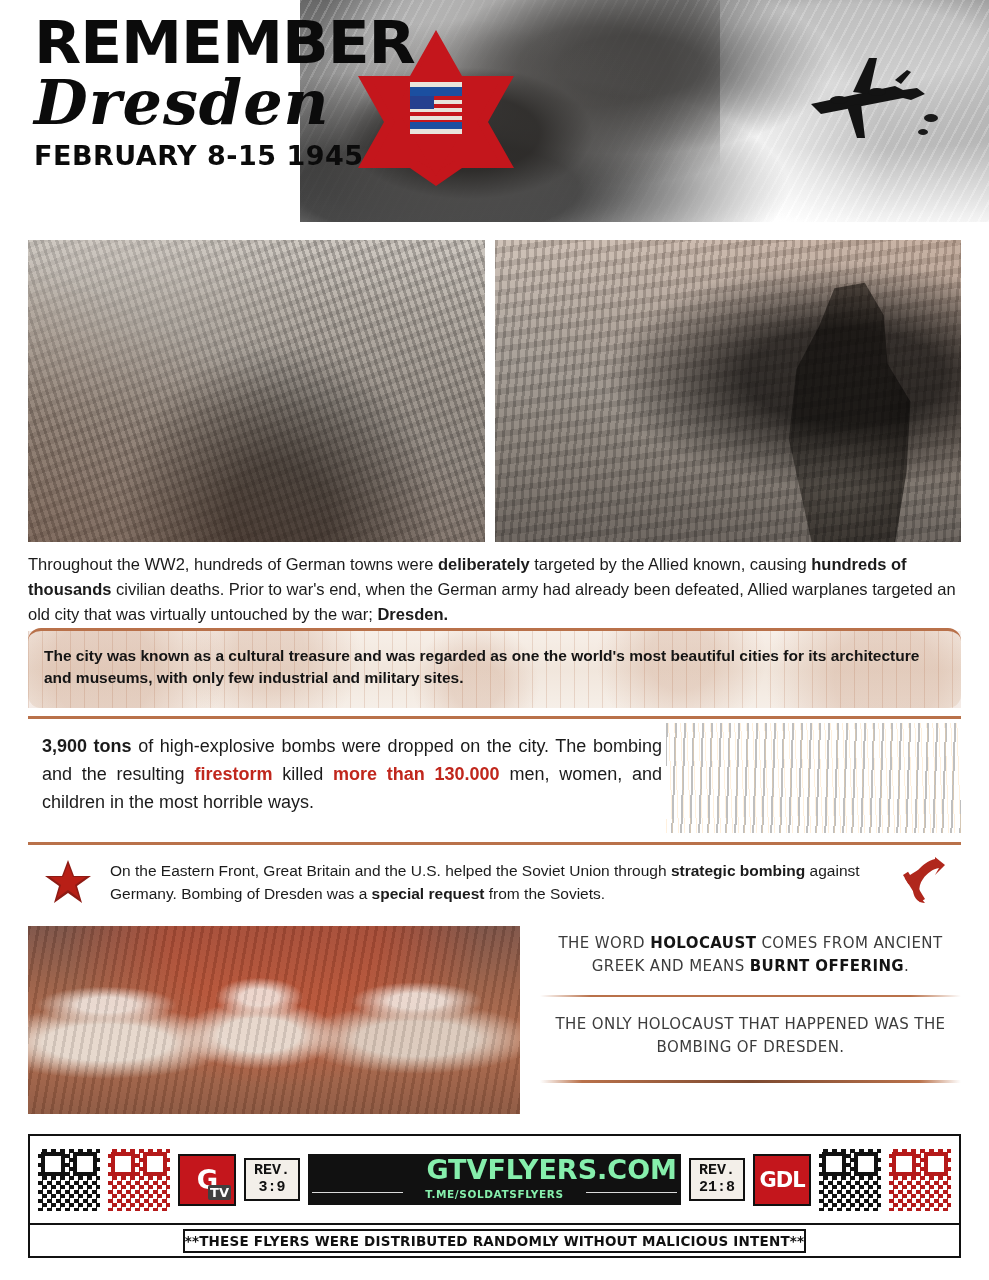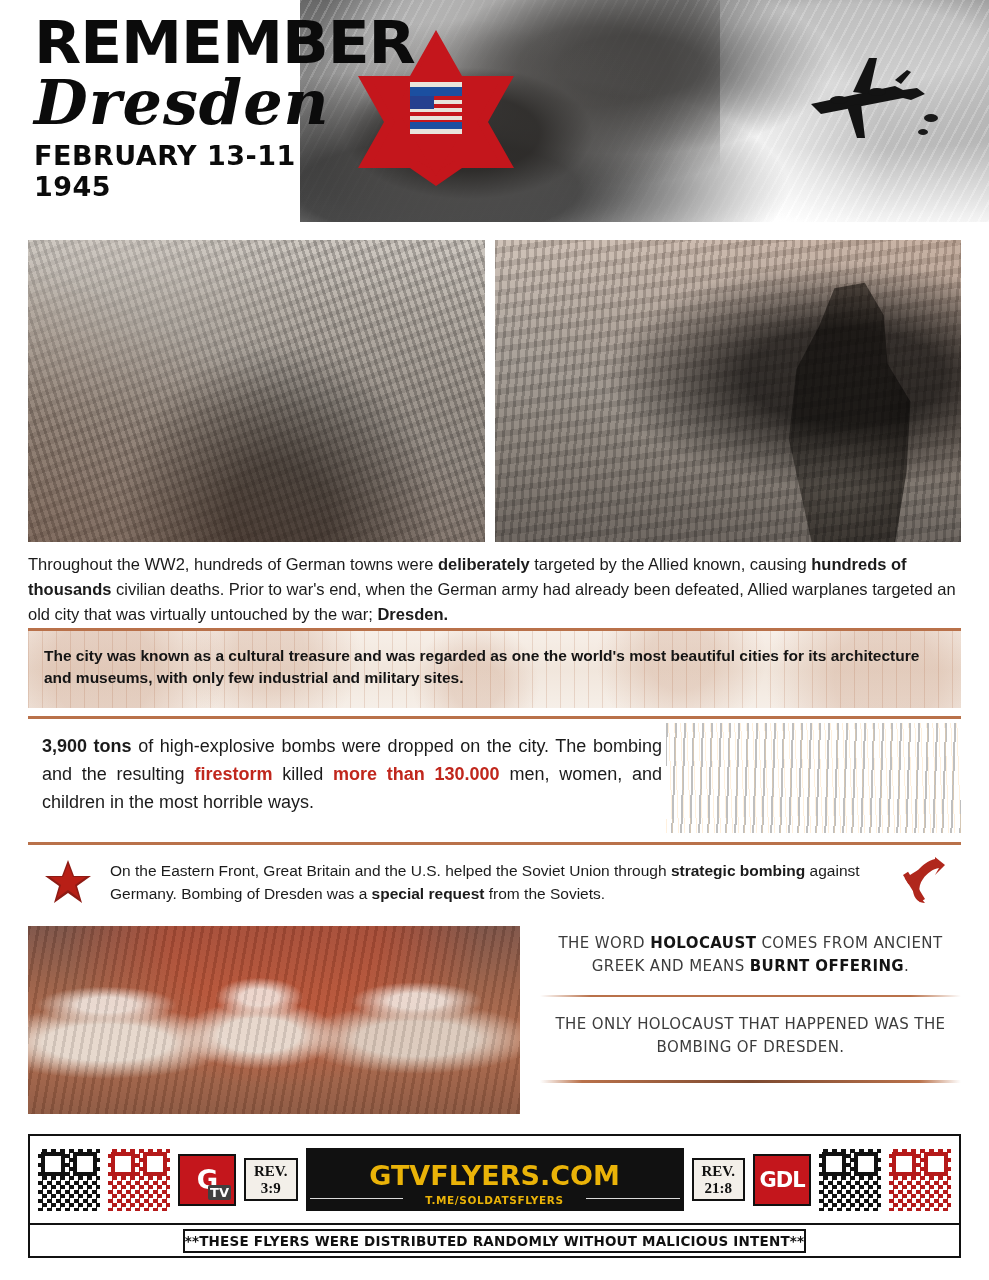--- a/index.html
+++ b/index.html
@@ -133,20 +133,21 @@
     font-size: 16.5px; line-height: 1.5; color:#1b1b1b;
   }
   .para1 b { font-weight:700; }
 
   
   .band {
     position:absolute; left:28px; top:628px; width:933px; height:80px;
     background:
       linear-gradient(180deg,#f7efe8 0%,#f1e6dc 50%,#f6efe8 100%);
     border-top: 3px solid #b9714a;
+    border-radius: 13px;
   }
   .band::before{
     content:""; position:absolute; inset:0;
     background:
       repeating-linear-gradient(90deg, rgba(168,96,58,.18) 0 1px, rgba(255,255,255,0) 1px 14px),
       radial-gradient(circle at 8% 50%, rgba(168,96,58,.22) 0 6%, rgba(255,255,255,0) 14%),
       radial-gradient(circle at 26% 30%, rgba(168,96,58,.18) 0 5%, rgba(255,255,255,0) 13%),
       radial-gradient(circle at 48% 70%, rgba(168,96,58,.18) 0 5%, rgba(255,255,255,0) 13%),
       radial-gradient(circle at 70% 35%, rgba(168,96,58,.18) 0 5%, rgba(255,255,255,0) 13%),
       radial-gradient(circle at 92% 62%, rgba(168,96,58,.20) 0 6%, rgba(255,255,255,0) 14%);
@@ -286,26 +287,26 @@
     font-family:"DejaVu Sans", sans-serif; font-weight:900; font-size:26px; color:#fff;
     letter-spacing:-1px;
   }
   .gtv-logo .tv {
     position:absolute; right:3px; bottom:4px;
     font-family:"DejaVu Sans", sans-serif; font-weight:900; font-size:13px; color:#fff;
     background:#404040; padding:0 2px; border-radius:2px;margin-left:32px;
   }
   .rev {
     border:2px solid #111; padding:3px 8px; text-align:center;
-    font-family:Liberation Serif, serif; font-weight:900; font-size:15px; line-height:1.12; color:#111;
+    font-family:Liberation Mono, monospace; font-weight:900; font-size:15px; line-height:1.12; color:#111;
     background:#f3efe9;
   }
   .url-box {
-    flex:1; background:#111; color:#eab308; text-align:center;
-    padding:12px 4px 5px 4px; position:relative;
+    flex:1; background:#111; color:#86efac; text-align:right;
+    padding:0 4px 5px 4px; position:relative;
   }
   .url-main {
     font-family:"DejaVu Sans", sans-serif; font-weight:900; font-size:27px; letter-spacing:0px;
   }
   .url-sub {
     font-family:"DejaVu Sans", sans-serif; font-weight:700; font-size:10.5px; letter-spacing:.6px;
     margin-top:3px;
   }
   .url-sub-wrap { display:flex; align-items:center; gap:22px; justify-content:center; }
   .url-rule { height:1px; background:#fff; flex:1; opacity:.85; }
@@ -366,21 +367,21 @@
           <rect x="58" y="60" width="52" height="5" fill="#e8e4dc"></rect>
           <rect x="58" y="100" width="52" height="12" fill="#1b4fa0"></rect>
           <rect x="58" y="107" width="52" height="5" fill="#e8e4dc"></rect>
         </g>
       </svg>
     </div>
 
     <div class="title-block">
       <div class="t-remember">REMEMBER</div>
       <div class="t-dresden">Dresden</div>
-      <div class="t-date">FEBRUARY 13-11 1945</div>
+      <div class="t-date">FEBRUARY 8-15 1945</div>
     </div>
   </div>
 
   <div class="photo-row">
     <div class="ph ph-left"></div>
     <div class="ph ph-right">
       <div class="statue"></div>
     </div>
   </div>
 

